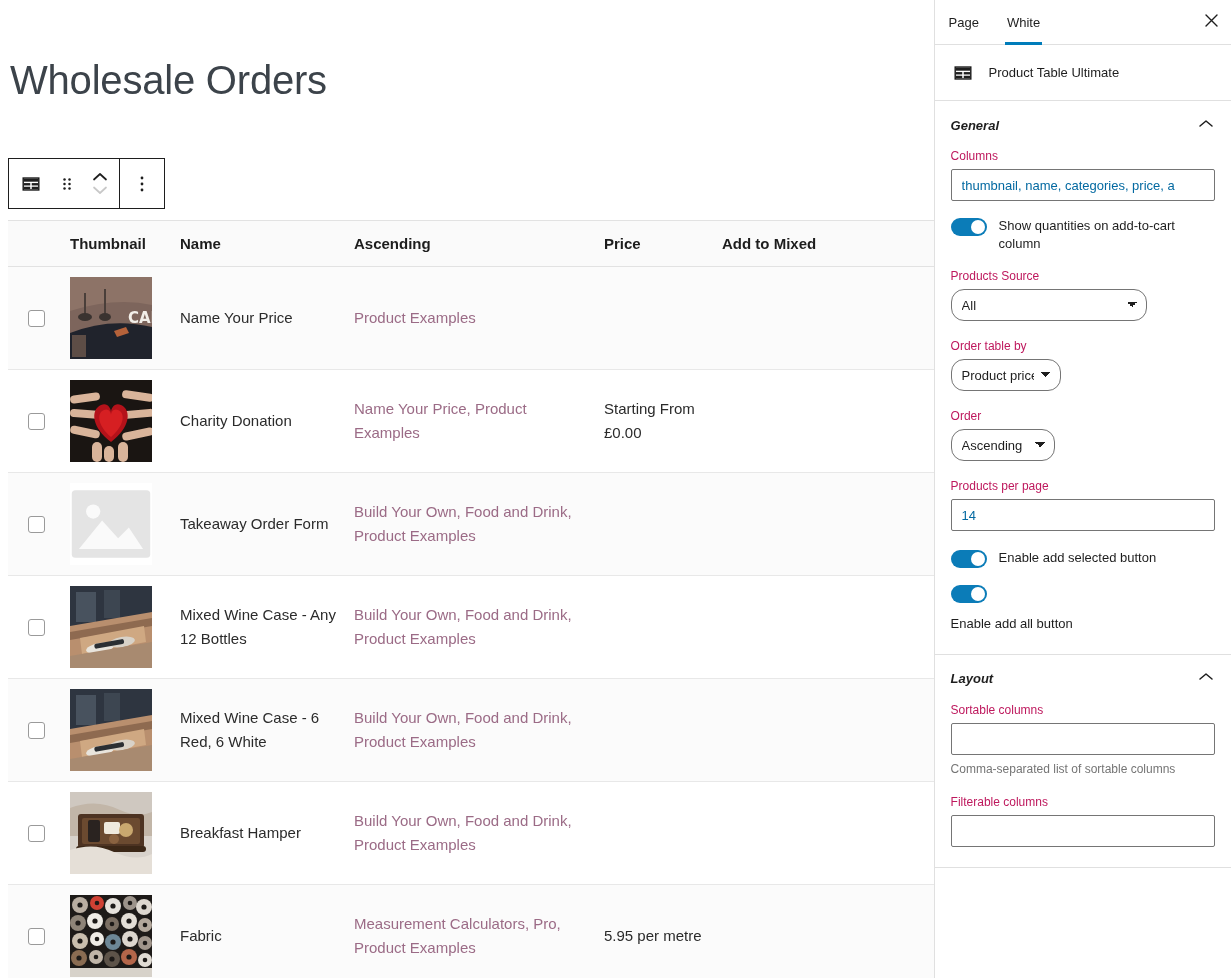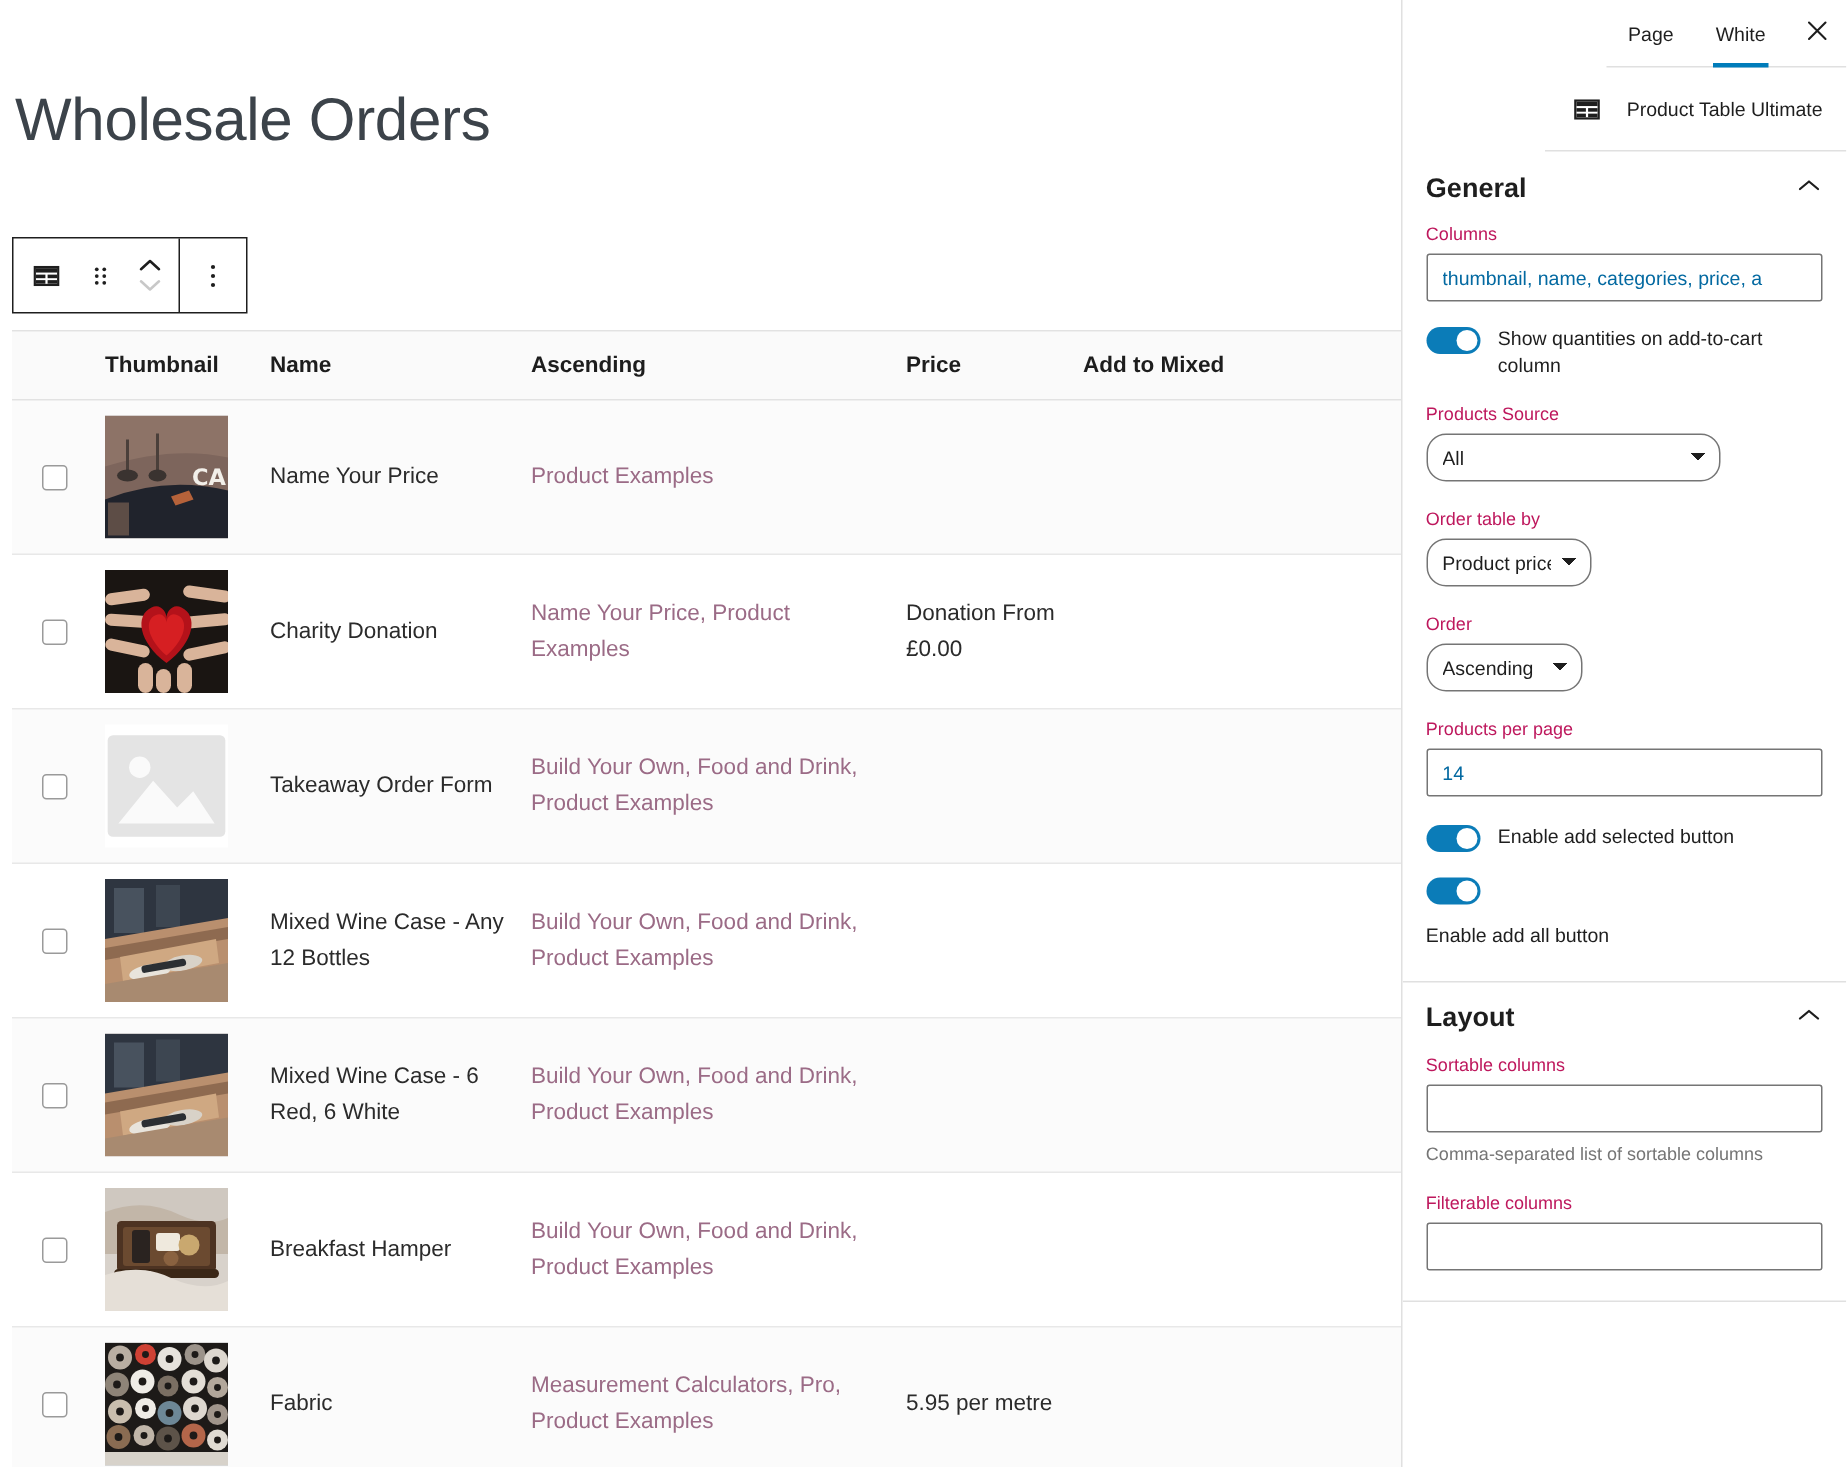--- a/index.html
+++ b/index.html
@@ -144,21 +144,20 @@
   .sidebar {
     width: 302px;
     height: 978px;
     background: #ffffff;
     border-left: 1px solid #e0e0e0;
     display: flex;
     flex-direction: column;
     overflow: hidden;
     font-size: 13px;
     color: #1e1e1e;
-    align-items: flex-end;
   }
   .sb-tabs {
     height: 45px;
     display: flex;
     align-items: stretch;
     border-bottom: 1px solid #e0e0e0;
     position: relative;
     flex: 0 0 auto;
   }
   .sb-tab {
@@ -211,23 +210,24 @@
     height: 48px;
     padding: 0 16px;
     display: flex;
     align-items: center;
     justify-content: space-between;
     cursor: pointer;
     background: none; border: none; width: 100%;
     font-family: inherit;
   }
   .panel-title {
-    font-size: 18px;
+    font-size: 13px;
     font-weight: 600;
     color: #1e1e1e;
+    font-style: italic;
   }
   .panel-body { padding: 0 16px 20px; }
 
   .field { margin-bottom: 18px; }
   .field:last-child { margin-bottom: 0; }
   .field-label {
     display: block;
     font-size: 12px;
     color: #be185d;
     margin-bottom: 6px;
@@ -438,21 +438,21 @@
                   <rect x="48" y="62" width="10" height="20" rx="5"></rect>
                   <rect x="34" y="66" width="10" height="16" rx="5"></rect>
                 </g>
                 <path d="M41 62 C22 48 20 30 31 25 C37 22 41 28 41 32 C41 28 45 22 51 25 C62 30 60 48 41 62 Z" fill="#b4121a"></path>
                 <path d="M41 57 C28 46 26 33 34 30 C38 28 41 32 41 35 C41 32 44 28 48 30 C56 33 54 46 41 57 Z" fill="#d61f22"></path>
               </svg>
             </span>
           </td>
           <td class="cell-name">Charity Donation</td>
           <td class="cell-cats">Name Your Price, Product Examples</td>
-          <td class="cell-price">Donation From £0.00</td>
+          <td class="cell-price">Starting From £0.00</td>
           <td></td>
         </tr>
 
         <tr>
           <td>
             <input type="checkbox" class="row-check" style="">
           </td>
           <td>
             <span class="thumb thumb-placeholder">
               <span>

